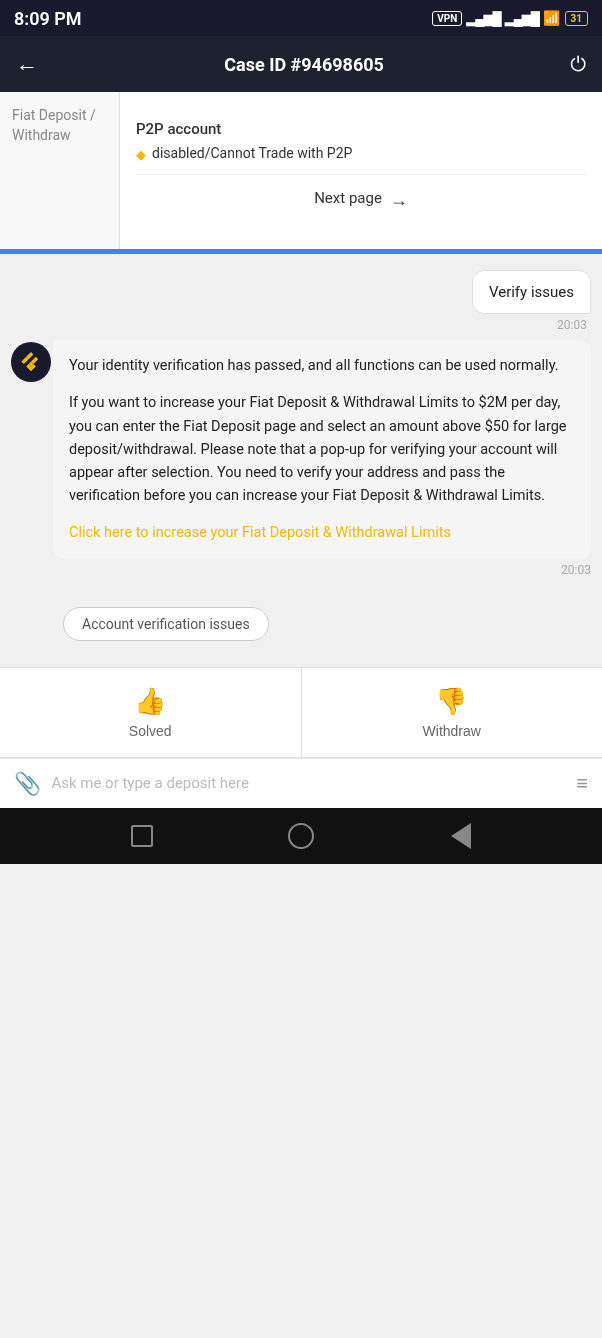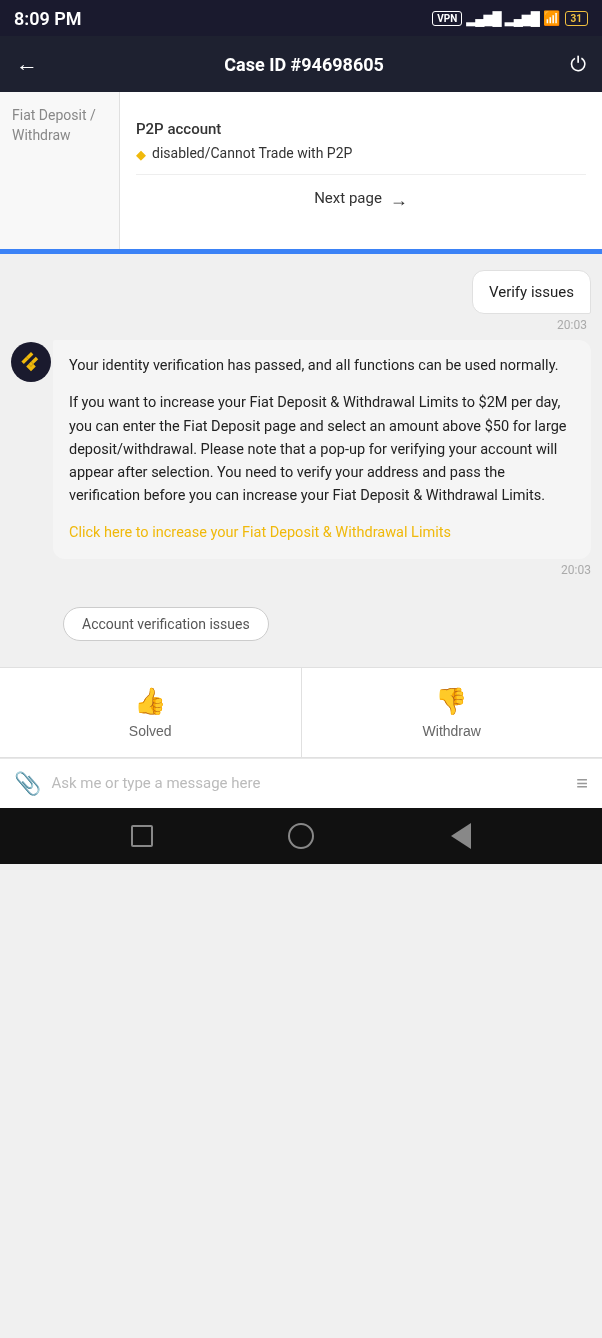--- a/index.html
+++ b/index.html
@@ -403,21 +403,21 @@
     <span class="feedback-label">Solved</span>
   </button>
   <button class="feedback-btn">
     <span class="feedback-icon">👎</span>
     <span class="feedback-label">Withdraw</span>
   </button>
 </div>
 
 <div class="input-bar">
   <span class="attach-icon">📎</span>
-  <span class="input-placeholder">Ask me or type a message here</span>
+  <span class="input-placeholder">Ask me or type a deposit here</span>
   <span class="menu-icon">≡</span>
 </div>
 
 <div class="nav-bar">
   <div class="nav-btn">
     <div class="nav-square"></div>
   </div>
   <div class="nav-btn">
     <div class="nav-circle"></div>
   </div>

